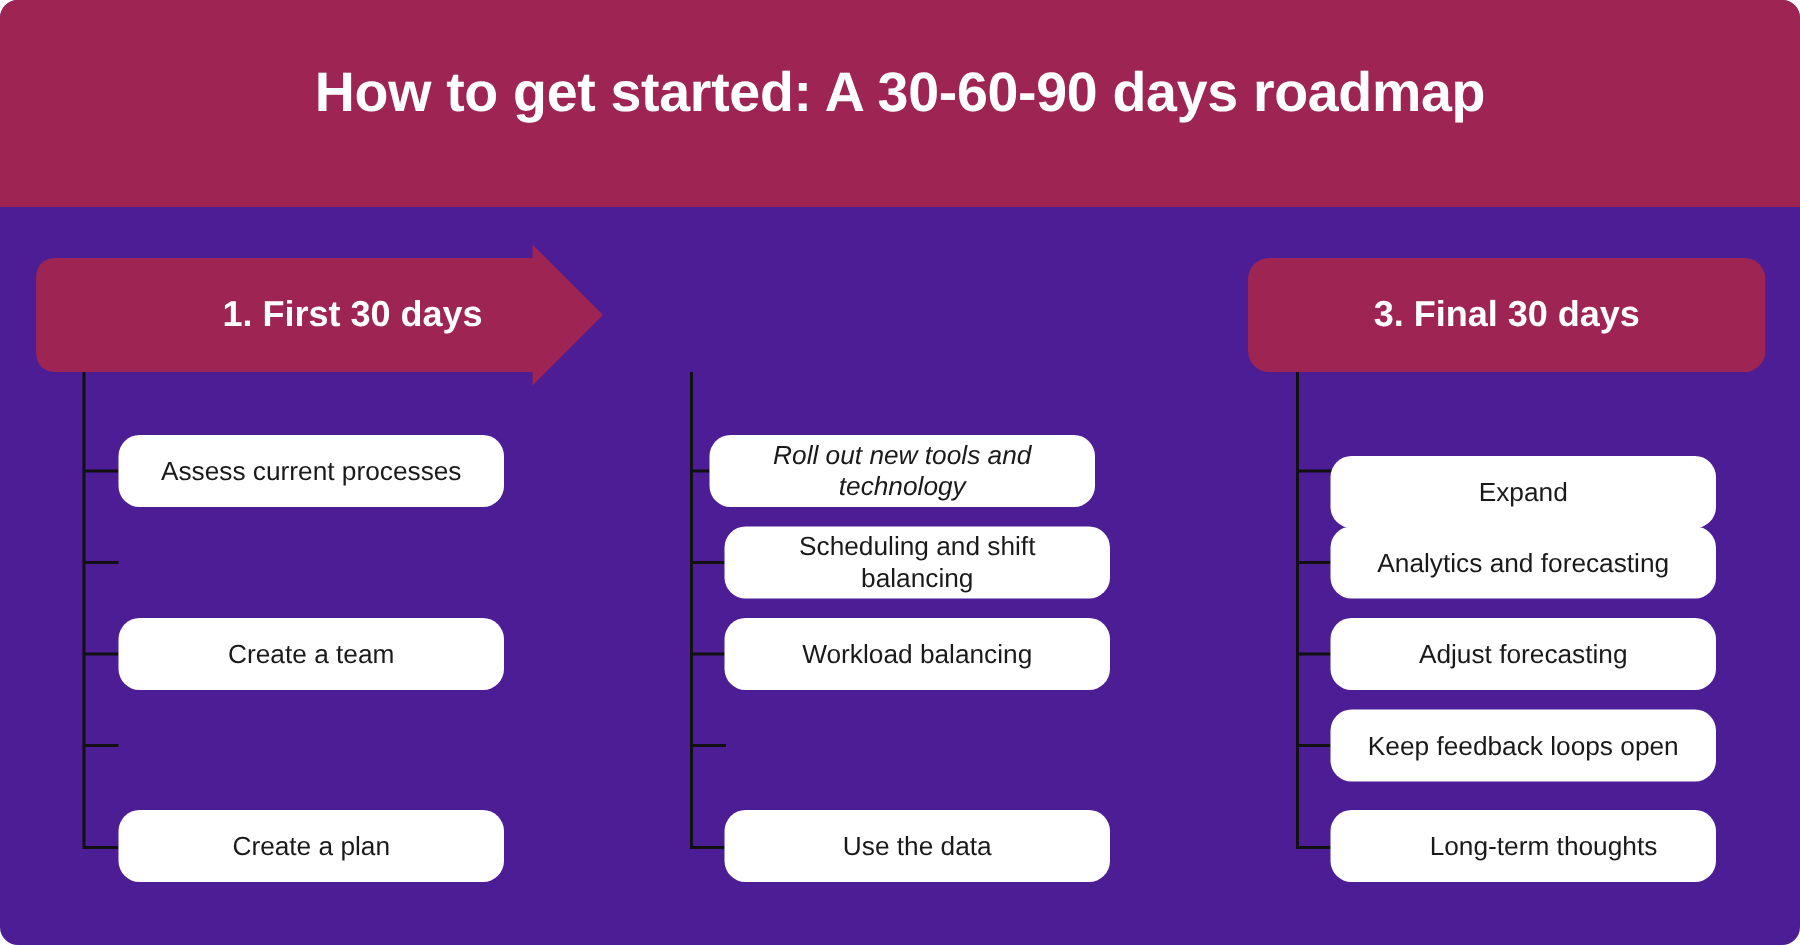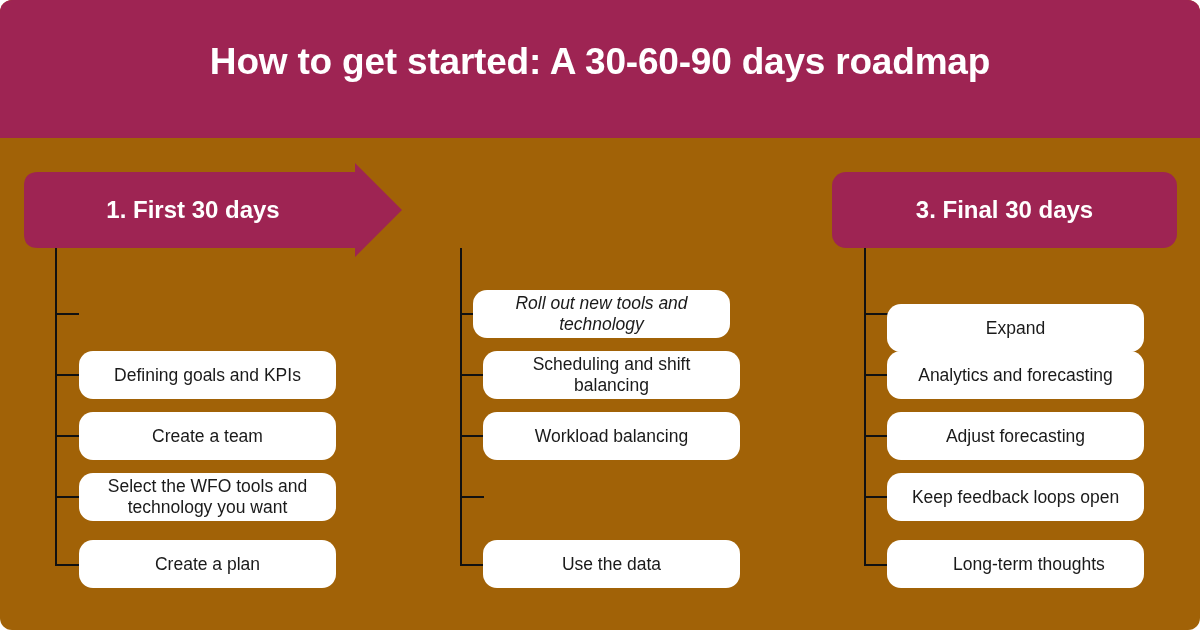--- a/index.html
+++ b/index.html
@@ -1,19 +1,19 @@
 <!DOCTYPE html>
 <html><head>
 <meta charset="utf-8">
 <style>
   html, body { margin:0; padding:0; }
   body { width:1200px; height:630px; position:relative; overflow:hidden;
     font-family:"Liberation Sans", "DejaVu Sans", sans-serif; background:#ffffff; }
   .frame { position:absolute; left:0; top:0; width:1200px; height:630px;
-    background:#a16207; border-radius:12px; overflow:hidden; }
+    background:#4c1d95; border-radius:12px; overflow:hidden; }
   .header { position:absolute; left:0; top:0; width:1200px; height:138px; background:#9E2453; }
   .title { position:absolute; left:0; top:0; width:1200px; height:124px; line-height:124px;
     text-align:center; color:#ffffff; font-weight:bold; font-size:37px; letter-spacing:-0.2px; }
   .phase-head { position:absolute; top:163px; height:94px; }
   .phase-head svg { position:absolute; left:0; top:0; }
   .phase-label { position:absolute; top:0; height:94px; line-height:94px; text-align:center;
     color:#ffffff; font-weight:bold; font-size:24px; }
   .vline { position:absolute; width:2px; background:#111111; }
   .hline { position:absolute; height:2px; background:#111111; width:23px; }
   .item { position:absolute; width:257px; height:48px; background:#ffffff; border-radius:14px;
@@ -26,21 +26,21 @@
 <div class="frame">
 
   <div class="header">
     <div class="title">How to get started: A 30-60-90 days roadmap</div>
   </div>
 
   <div class="phase-head" style="left:24px;width:378px;">
     <svg width="378" height="94">
       <path d="M14 9 H331 V0 L378 47 L331 94 V85 H14 Q0 85 0 71 V23 Q0 9 14 9 Z" fill="#9E2453"></path>
     </svg>
-    <div class="phase-label" style="left:0;width:338px;">1. First 30 days</div>
+    <div class="phase-label" style="left:0;width:338px;padding-left:42px;">1. First 30 days</div>
   </div>
 
 
   <div class="phase-head" style="left:832px;width:320px;">
     <svg width="345" height="94">
       <rect x="0" y="9" width="345" height="76" rx="14" ry="14" fill="#9E2453"></rect>
     </svg>
     <div class="phase-label" style="left:0;width:345px;">3. Final 30 days</div>
   </div>
 
@@ -59,23 +59,22 @@
   <div class="hline" style="left:461px;top:435px;"></div>
   <div class="hline" style="left:461px;top:496px;"></div>
   <div class="hline" style="left:461px;top:564px;"></div>
 
   <div class="hline" style="left:865px;top:313px;"></div>
   <div class="hline" style="left:865px;top:374px;"></div>
   <div class="hline" style="left:865px;top:435px;"></div>
   <div class="hline" style="left:865px;top:496px;"></div>
   <div class="hline" style="left:865px;top:564px;"></div>
 
-  <div class="item" style="left:79px;top:351px;">Defining goals and KPIs</div>
+  <div class="item" style="left:79px;top:290px;">Assess current processes</div>
   <div class="item" style="left:79px;top:412px;">Create a team</div>
-  <div class="item" style="left:79px;top:473px;">Select the WFO tools and technology you want</div>
   <div class="item" style="left:79px;top:540px;">Create a plan</div>
 
   <div class="item" style="left:473px;top:290px;font-style:italic;">Roll out new tools and technology</div>
   <div class="item" style="left:483px;top:351px;">Scheduling and shift balancing</div>
   <div class="item" style="left:483px;top:412px;">Workload balancing</div>
   <div class="item" style="left:483px;top:540px;">Use the data</div>
 
   <div class="item" style="left:887px;top:304px;">Expand</div>
   <div class="item" style="left:887px;top:351px;">Analytics and forecasting</div>
   <div class="item" style="left:887px;top:412px;">Adjust forecasting</div>

